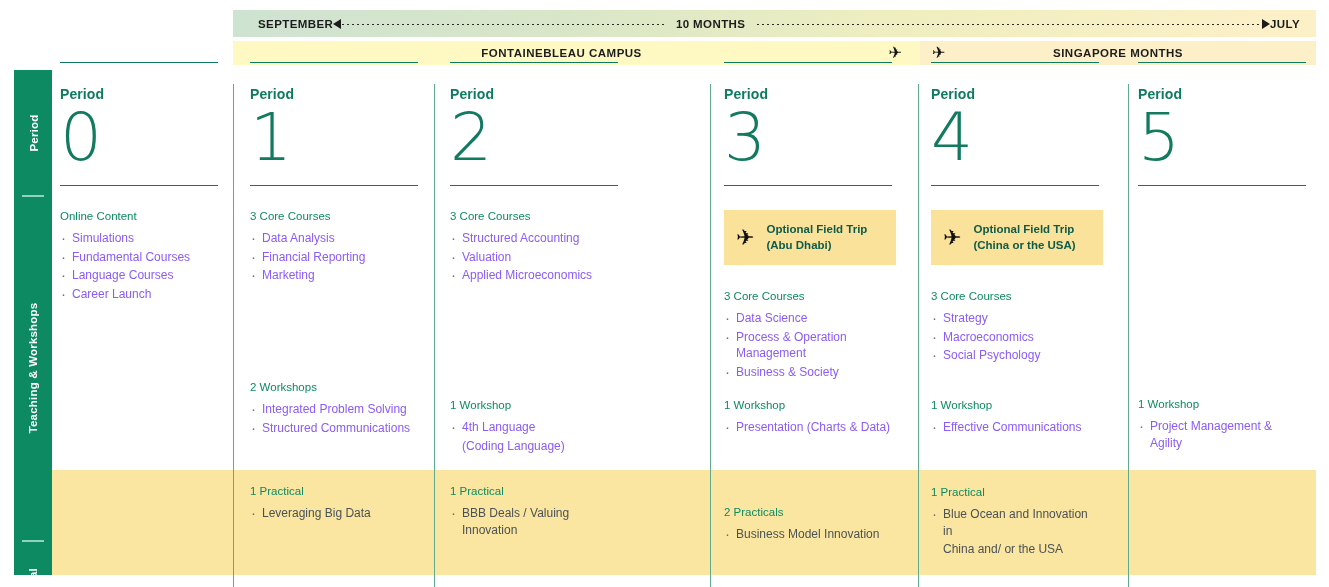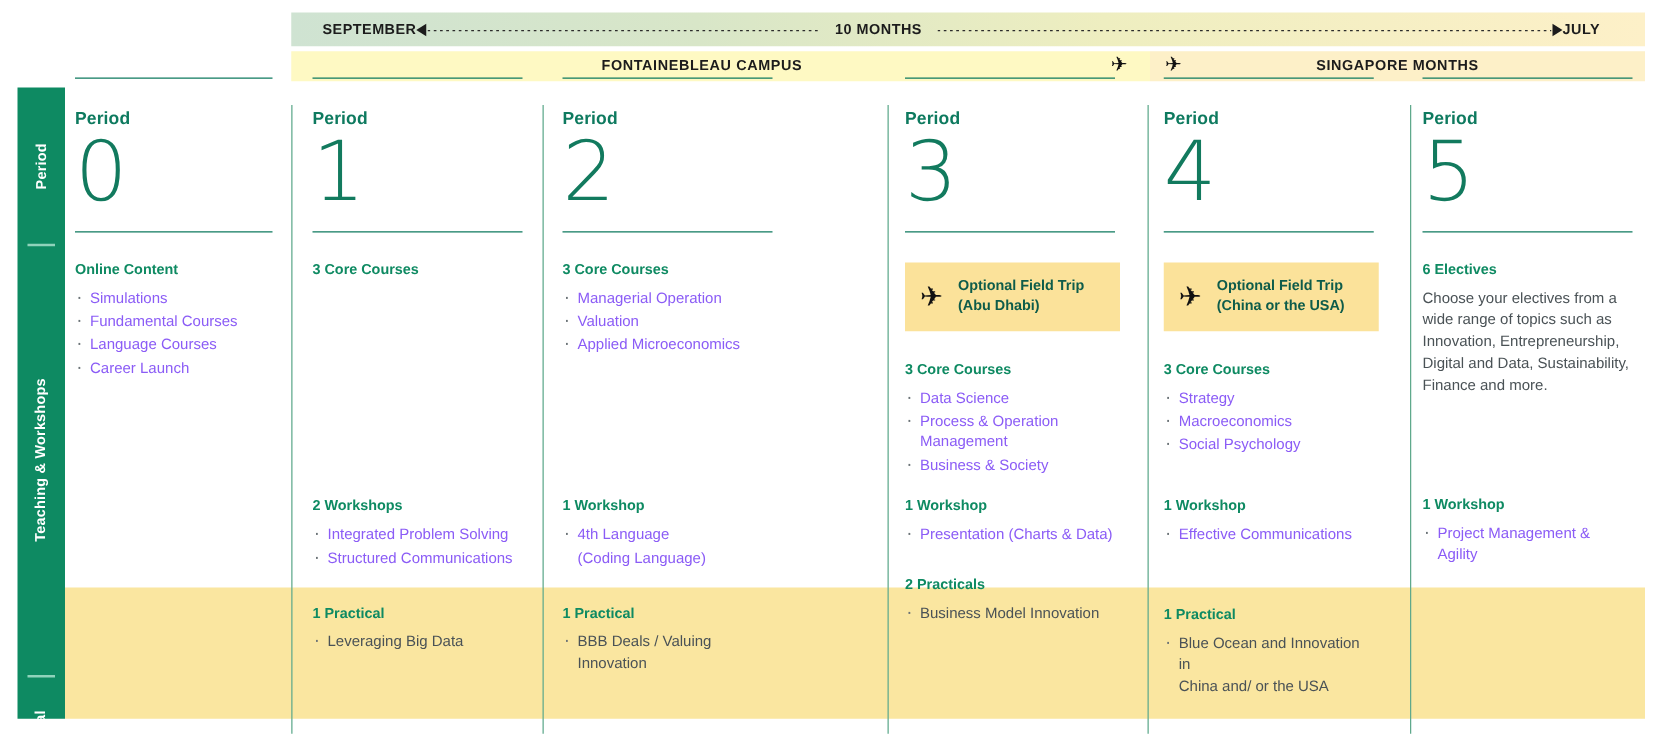--- a/index.html
+++ b/index.html
@@ -15,21 +15,21 @@
   #timeline-bar{
     position:absolute; left:233px; top:10px; width:1083px; height:27px;
     background:linear-gradient(to right,#cfe3d2 0%, #d8e6c8 30%, #eeeec0 60%, #fdf0c8 100%);
     display:flex; align-items:center;
   }
   .tl-label{
     font-size:11.5px; font-weight:bold; letter-spacing:.4px;
     color:#1c1c1c; white-space:nowrap;
   }
   #tl-start{ margin-left:25px; }
-  #tl-end{ margin-left:auto; margin-right:36px; }
+  #tl-end{ margin-left:auto; margin-right:16px; }
   .tl-dots{
     flex:1; height:27px; display:flex; align-items:center;
   }
   .dotline{
     flex:1; height:1px;
     background-image:linear-gradient(to right,#2b2b2b 0 2px, transparent 2px 5px);
     background-size:5px 1px; background-repeat:repeat-x;
     margin-top:1px;
   }
   .arrow-l{
@@ -121,21 +121,21 @@
     font-size:66px; line-height:0.92; color:#127A5E;
     font-weight:300; font-family:"DejaVu Sans", sans-serif;
     margin-top:6px; letter-spacing:-1px;
   }
   .hrule{
     height:1px; background:#0E7A5F; margin-top:8px;
   }
 
   .block{ position:absolute; left:0; }
   .blk-title{
-    font-size:11.5px; font-weight:bold; color:#0E8A62; margin-bottom:8px;
+    font-size:11.5px; font-weight:normal; color:#0E8A62; margin-bottom:8px;
   }
   ul.items{ list-style:none; }
   ul.items li{
     font-size:12px; color:#8b5cf6; line-height:1.38;
     padding-left:12px; position:relative; margin-bottom:2px;
   }
   ul.items li:before{
     content:"·"; position:absolute; left:1px; top:-1px;
     font-size:15px; color:#6a7276; line-height:1.2;
   }
@@ -220,22 +220,27 @@
   </div>
   <div class="col-sep" style="left:173px;"></div>
 
   <div class="col" style="left:190px;width:168px;">
     <div class="top-rule" style="width:168px;"></div>
     <div class="period-word">Period</div>
     <div class="period-num">1</div>
     <div class="hrule" style="width:168px;margin-top:16px;"></div>
     <div class="block" style="top:140px;">
       <div class="blk-title">3 Core Courses</div>
-    </div>
-    <div class="block" style="top:329px;">
+      <ul class="items">
+        <li>Data Analysis</li>
+        <li>Financial Reporting</li>
+        <li>Marketing</li>
+      </ul>
+    </div>
+    <div class="block" style="top:311px;">
       <div class="blk-title">2 Workshops</div>
       <ul class="items">
         <li>Integrated Problem Solving</li>
         <li>Structured Communications</li>
       </ul>
     </div>
     <div class="block blk-practical" style="top:415px;">
       <div class="blk-title">1 Practical</div>
       <ul class="items">
         <li>Leveraging Big Data</li>
@@ -245,21 +250,21 @@
   <div class="col-sep" style="left:374px;"></div>
 
   <div class="col" style="left:390px;width:168px;">
     <div class="top-rule" style="width:168px;"></div>
     <div class="period-word">Period</div>
     <div class="period-num">2</div>
     <div class="hrule" style="width:168px;margin-top:16px;"></div>
     <div class="block" style="top:140px;">
       <div class="blk-title">3 Core Courses</div>
       <ul class="items">
-        <li>Managerial Operation</li>
+        <li>Structured Accounting</li>
         <li>Valuation</li>
         <li>Applied Microeconomics</li>
       </ul>
     </div>
     <div class="block" style="top:329px;">
       <div class="blk-title">1 Workshop</div>
       <ul class="items">
         <li>4th Language</li>
         <li class="nobullet">(Coding Language)</li>
       </ul>
@@ -294,21 +299,21 @@
         <li>Process &amp; Operation Management</li>
         <li>Business &amp; Society</li>
       </ul>
     </div>
     <div class="block" style="top:329px;">
       <div class="blk-title">1 Workshop</div>
       <ul class="items">
         <li>Presentation (Charts &amp; Data)</li>
       </ul>
     </div>
-    <div class="block blk-practical" style="top:392px;">
+    <div class="block blk-practical" style="top:436px;">
       <div class="blk-title">2 Practicals</div>
       <ul class="items">
         <li>Business Model Innovation</li>
       </ul>
     </div>
   </div>
   <div class="col-sep" style="left:858px;"></div>
 
   <div class="col" style="left:871px;width:168px;">
     <div class="top-rule" style="width:168px;"></div>
@@ -346,24 +351,20 @@
       </ul>
     </div>
   </div>
   <div class="col-sep" style="left:1068px;"></div>
 
   <div class="col" style="left:1078px;width:168px;">
     <div class="top-rule" style="width:168px;"></div>
     <div class="period-word">Period</div>
     <div class="period-num">5</div>
     <div class="hrule" style="width:168px;margin-top:16px;"></div>
-    <div class="block" style="top:140px;width:168px;">
-      <div class="blk-title">6 Electives</div>
-      <p class="para">Choose your electives from a wide range of topics such as Innovation, Entrepreneurship, Digital and Data, Sustainability, Finance and more.</p>
-    </div>
     <div class="block" style="top:328px;">
       <div class="blk-title">1 Workshop</div>
       <ul class="items">
         <li>Project Management &amp; Agility</li>
       </ul>
     </div>
   </div>
 
 </div>
 

